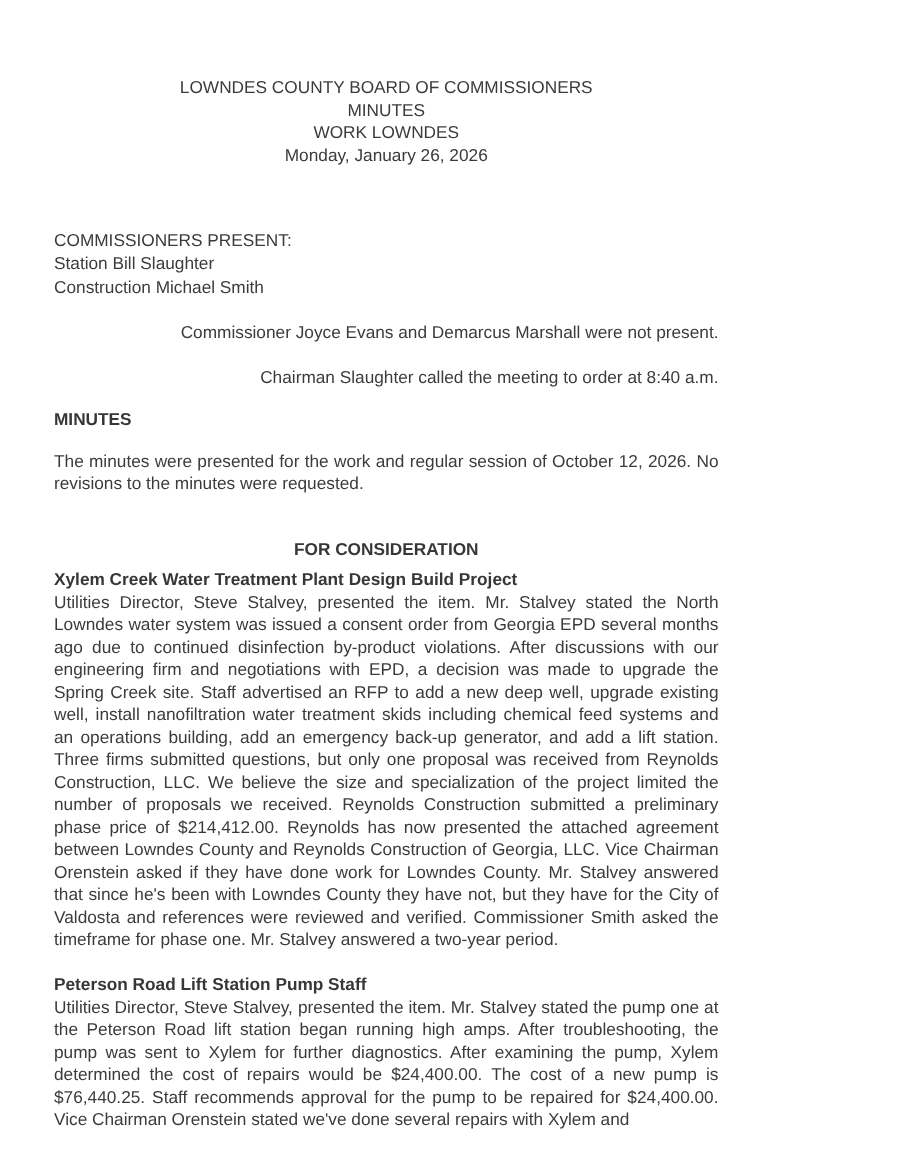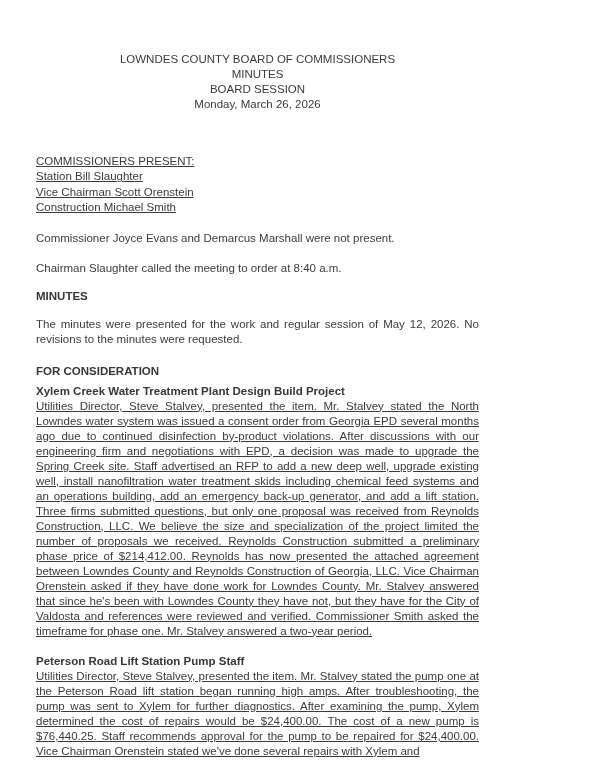--- a/index.html
+++ b/index.html
@@ -22,81 +22,80 @@
   }
   .doc-header {
     text-align: center;
     margin-bottom: 42px;
   }
   .doc-header div {
     line-height: 15px;
   }
   .attendance-line {
     line-height: 15.4px;
-    text-decoration: underline;
   }
   p {
     margin: 0;
+    text-align: right;
   }
   .spaced-top {
     margin-top: 15px;
   }
   h2, h3 {
     font-size: 11.5px;
     line-height: 15px;
     margin: 0;
     font-weight: bold;
     color: #373737;
   }
   .minutes-heading {
     margin-top: 13px;
   }
   .minutes-body {
     margin-top: 13px;
     text-align: justify;
   }
   .consideration-heading {
-    margin-top: 17px;
+    margin-top: 29px;
+    text-align: center;
   }
   .agenda-item-body {
     text-align: justify;
-    text-decoration: underline;
   }
   #item-spring-creek {
     margin-top: 5px;
   }
   #item-peterson-road {
     margin-top: 15px;
   }
 </style>
 </head>
 <body>
 
 <div class="page">
 
   <div class="doc-header">
     <div>LOWNDES COUNTY BOARD OF COMMISSIONERS</div>
     <div>MINUTES</div>
-    <div>BOARD SESSION</div>
-    <div>Monday, March 26, 2026</div>
+    <div>WORK LOWNDES</div>
+    <div>Monday, January 26, 2026</div>
   </div>
 
   <div>
     <div class="attendance-line">COMMISSIONERS PRESENT:</div>
     <div class="attendance-line">Station Bill Slaughter</div>
-    <div class="attendance-line">Vice Chairman Scott Orenstein</div>
     <div class="attendance-line">Construction Michael Smith</div>
   </div>
 
   <p class="spaced-top">Commissioner Joyce Evans and Demarcus Marshall were not present.</p>
 
   <p class="spaced-top">Chairman Slaughter called the meeting to order at 8:40 a.m.</p>
 
   <h2 class="minutes-heading">MINUTES</h2>
-  <p class="minutes-body">The minutes were presented for the work and regular session of May 12, 2026. No revisions to the minutes were requested.</p>
+  <p class="minutes-body">The minutes were presented for the work and regular session of October 12, 2026. No revisions to the minutes were requested.</p>
 
   <h2 class="consideration-heading">FOR CONSIDERATION</h2>
 
   <div class="agenda-item" id="item-spring-creek">
     <h3>Xylem Creek Water Treatment Plant Design Build Project</h3>
     <p class="agenda-item-body">Utilities Director, Steve Stalvey, presented the item. Mr. Stalvey stated the North Lowndes water system was issued a consent order from Georgia EPD several months ago due to continued disinfection by-product violations. After discussions with our engineering firm and negotiations with EPD, a decision was made to upgrade the Spring Creek site. Staff advertised an RFP to add a new deep well, upgrade existing well, install nanofiltration water treatment skids including chemical feed systems and an operations building, add an emergency back-up generator, and add a lift station. Three firms submitted questions, but only one proposal was received from Reynolds Construction, LLC.  We believe the size and specialization of the project limited the number of proposals we received. Reynolds Construction submitted a preliminary phase price of $214,412.00. Reynolds has now presented the attached agreement between Lowndes County and Reynolds Construction of Georgia, LLC. Vice Chairman Orenstein asked if they have done work for Lowndes County. Mr. Stalvey answered that since he's been with Lowndes County they have not, but they have for the City of Valdosta and references were reviewed and verified. Commissioner Smith asked the timeframe for phase one. Mr. Stalvey answered a two-year period.</p>
   </div>
 
   <div class="agenda-item" id="item-peterson-road">
     <h3>Peterson Road Lift Station Pump Staff</h3>

